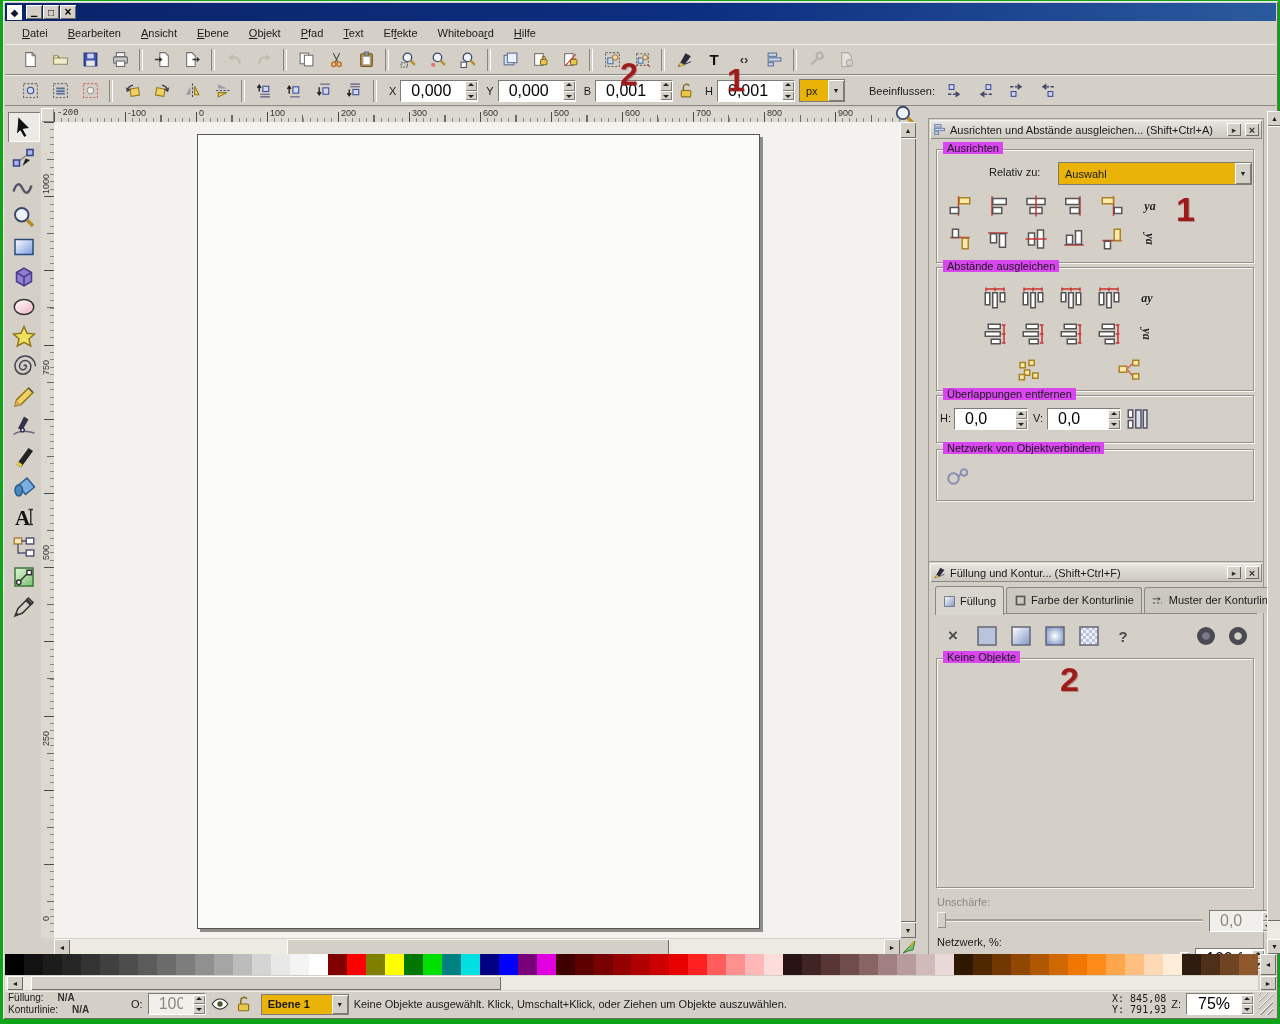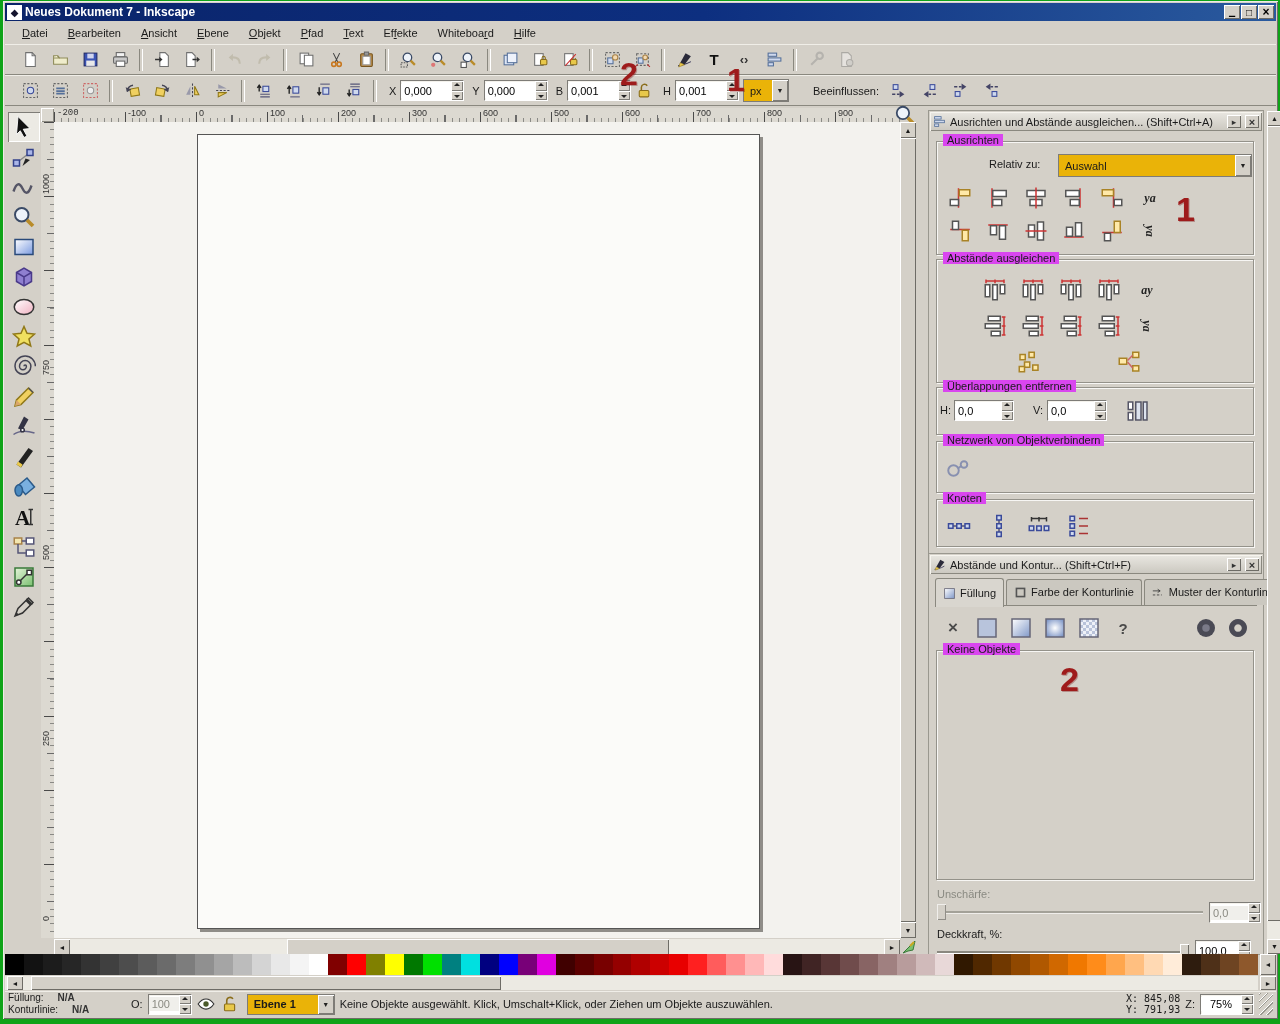--- a/index.html
+++ b/index.html
@@ -26,21 +26,21 @@
   .tbtn{width:28px;height:27px}
   .tsep{width:2px;height:22px;margin:0 4px;border-left:1px solid #8a887f;border-right:1px solid #fff}
   .disabled{opacity:.4;filter:grayscale(75%)}
   .ic{width:17px;height:17px;flex:none}
   .gl{display:flex;align-items:center;justify-content:center;font-weight:bold;font-size:12px;width:17px;height:17px}
   .gtext{font-family:"Liberation Serif","DejaVu Serif",serif;font-style:italic;font-weight:bold;color:#222;font-size:12px}
   .fx{transform:scaleX(-1)} .fy{transform:scaleY(-1)} .fxy{transform:scale(-1,-1)} .r90{transform:rotate(90deg)}
   .fldlab{margin:0 4px 0 8px;font-size:11px}
   .numwrap{display:flex;align-items:center;background:#fff;border:1px solid #7e7c77;border-right-color:#fff;border-bottom-color:#fff;
     box-shadow:1px 1px 0 #f4f2ec inset}
-  .numwrap input{border:none;outline:none;width:44px;font-size:11px;padding:1px 3px;font-family:inherit;background:#fff}
+  .numwrap input{border:none;outline:none;width:44px;font-size:16px;padding:1px 10px;font-family:inherit;background:#fff}
   .numwrap input:disabled{background:#f0efeb;color:#8a8a82}
   .spin{width:12px;height:19px;display:flex;flex-direction:column}
   .spin i{flex:1;background:#d4d0c8;box-shadow:inset 1px 1px 0 #fff, inset -1px -1px 0 #7e7c77;position:relative}
   .spin i::after{content:"";position:absolute;left:3px;border:3px solid transparent}
   .spin i.up::after{top:2px;border-bottom-color:#222;border-top-width:0}
   .spin i.dn::after{top:4px;border-top-color:#222;border-bottom-width:0}
   .combo{display:flex;align-items:center;height:21px;background:#eab308;border:1px solid #7e7c77;margin-left:4px}
   .combo .ctext{padding:0 6px;flex:1;white-space:nowrap}
   .combo .cbtn{width:16px;height:100%;background:#d4d0c8;display:flex;align-items:center;justify-content:center;
     box-shadow:inset 1px 1px 0 #fff, inset -1px -1px 0 #7e7c77;font-size:7px;color:#222}
@@ -68,21 +68,21 @@
   .viewport{position:absolute;left:49px;top:16px;width:846px;height:816px;background:#f3f2ee;overflow:hidden}
   .page{position:absolute;left:143px;top:12px;width:561px;height:793px;background:#fbfbf9;border:1px solid #555;
     box-shadow:3px 3px 0 0 #8f8d88}
   
   .sb{background:#eceae3}
   .sb-btn{background:#d4d0c8;box-shadow:inset 1px 1px 0 #fff, inset -1px -1px 0 #6e6c66;display:flex;align-items:center;justify-content:center}
   .sb-thumb{background:#d4d0c8;box-shadow:inset 1px 1px 0 #fff, inset -1px -1px 0 #6e6c66}
   .vscroll{position:absolute;left:895px;top:16px;width:16px;height:816px}
   .hscroll{position:absolute;left:49px;top:833px;width:846px;height:16px}
   
-  .dock{position:absolute;left:920px;top:0;width:342px;height:850px}
+  .dock{position:absolute;left:920px;top:8px;width:342px;height:850px}
   .panel{position:absolute;left:4px;width:334px;background:#d4d0c8;box-shadow:0 0 0 1px #9a988f}
   .phead{position:absolute;left:1px;right:1px;top:1px;height:19px;display:flex;align-items:center;gap:4px;padding:0 3px;
     background:linear-gradient(#e9e7e1,#cac7bf);box-shadow:inset 1px 1px 0 #f6f4ee, inset -1px -1px 0 #8a887f}
   .phead .ic{width:13px;height:13px}
   .ptitle{flex:1;white-space:nowrap;overflow:hidden;font-size:11px}
   .pbtn{width:14px;height:13px;background:#d4d0c8;box-shadow:inset 1px 1px 0 #fff, inset -1px -1px 0 #6e6c66;
     display:flex;align-items:center;justify-content:center}
   .pbtn .gl{font-size:9px;width:auto;height:auto}
   .group{position:absolute;border:1px solid #94928a;box-shadow:inset 1px 1px 0 rgba(255,255,255,.8),1px 1px 0 rgba(255,255,255,.8)}
   .glabel{position:absolute;top:-8px;left:6px;background:#d946ef;padding:0 4px;font-size:11px;white-space:nowrap}
@@ -470,21 +470,20 @@
         <path d="M9 7l4-4" stroke="#c8a820" stroke-width="2"></path>
       </symbol>
 </defs>
 </svg>
 
 <div class="desktop">
  <div class="window">
 
   <div class="titlebar">
     <span class="appicon">◆</span>
-    <span class="ttext">Neues Dokument 7 - Inkscape</span>
     <span class="tbtns" style="display:flex">
       <span class="win-btn" id="wb-min">
             <span class="ic gl " style="color: rgb(0, 0, 0); font-size: 8px;">▁</span>
           </span>
       <span class="win-btn" id="wb-max">
             <span class="ic gl " style="color: rgb(0, 0, 0); font-size: 10px;">□</span>
           </span>
       <span class="win-btn" id="wb-close">
             <span class="ic gl " style="color: rgb(0, 0, 0); font-size: 12px;">×</span>
           </span>
@@ -1080,53 +1079,28 @@
 
         <div class="group" style="left:7px;top:330px;width:316px;height:50px">
           <span class="glabel">Netzwerk von Objektverbindern</span>
           <div class="dkbtn" id="cn-btn" style="left:4px;top:12px">
                 <svg viewBox="0 0 16 16" class="ic ">
                   <use href="#s-network" xlink:href="#s-network"></use>
                 </svg>
               </div>
         </div>
 
-        <div class="group" style="left:7px;top:388px;width:316px;height:46px">
-          <span class="glabel">Knoten</span>
-          <div class="row" id="kn-row" style="left:4px;top:10px;gap:4px">
-                <div class="btn dkbtn">
-                  <svg viewBox="0 0 16 16" class="ic ">
-                    <use href="#s-nodes-h" xlink:href="#s-nodes-h"></use>
-                  </svg>
-                </div>
-                <div class="btn dkbtn">
-                  <svg viewBox="0 0 16 16" class="ic r90">
-                    <use href="#s-nodes-h" xlink:href="#s-nodes-h"></use>
-                  </svg>
-                </div>
-                <div class="btn dkbtn">
-                  <svg viewBox="0 0 16 16" class="ic ">
-                    <use href="#s-nodes-grid" xlink:href="#s-nodes-grid"></use>
-                  </svg>
-                </div>
-                <div class="btn dkbtn">
-                  <svg viewBox="0 0 16 16" class="ic ">
-                    <use href="#s-nodes-grid2" xlink:href="#s-nodes-grid2"></use>
-                  </svg>
-                </div>
-              </div>
-        </div>
       </div>
 
       <div class="panel" style="top:448px;height:400px">
         <div class="phead">
           <svg class="ic" viewBox="0 0 16 16">
                 <use href="#s-pen-draw"></use>
               </svg>
-          <span class="ptitle">Abstände und Kontur... (Shift+Ctrl+F)</span>
+          <span class="ptitle">Füllung und Kontur... (Shift+Ctrl+F)</span>
           <span class="pbtn" id="fp-float">
                 <span class="ic gl " style="color: rgb(51, 51, 51); font-size: 9px;">▸</span>
               </span>
           <span class="pbtn" id="fp-close">
                 <span class="ic gl " style="color: rgb(51, 51, 51); font-size: 11px;">×</span>
               </span>
         </div>
         <div class="tabs" id="tabs" style="top:24px">
               <div class="tab active">
                 <svg viewBox="0 0 16 16" class="ic ">
@@ -1195,21 +1169,21 @@
           <div class="track"></div>
           <div class="thumb" style="left:0"></div>
         </div>
         <span class="numwrap abs" style="left:280px;top:348px">
               <input disabled="" style="width: 32px;" value="0,0">
               <span class="spin">
                 <i class="up"></i>
                 <i class="dn"></i>
               </span>
             </span>
-        <span class="abs" style="left:8px;top:374px">Deckkraft, %:</span>
+        <span class="abs" style="left:8px;top:374px">Netzwerk, %:</span>
         <div class="slider" style="left:8px;top:390px;width:252px">
           <div class="track"></div>
           <div class="thumb" style="right:0"></div>
         </div>
         <span class="numwrap abs" style="left:266px;top:386px">
               <input style="width: 36px;" value="100,0">
               <span class="spin">
                 <i class="up"></i>
                 <i class="dn"></i>
               </span>

